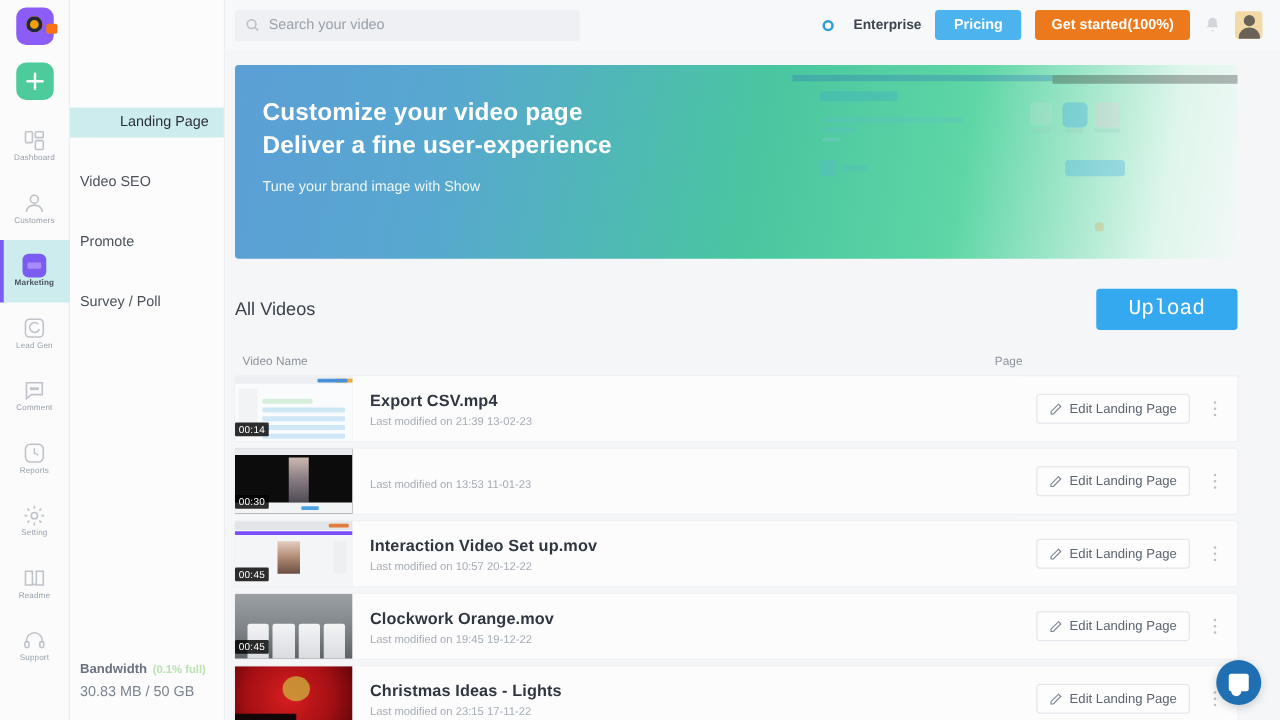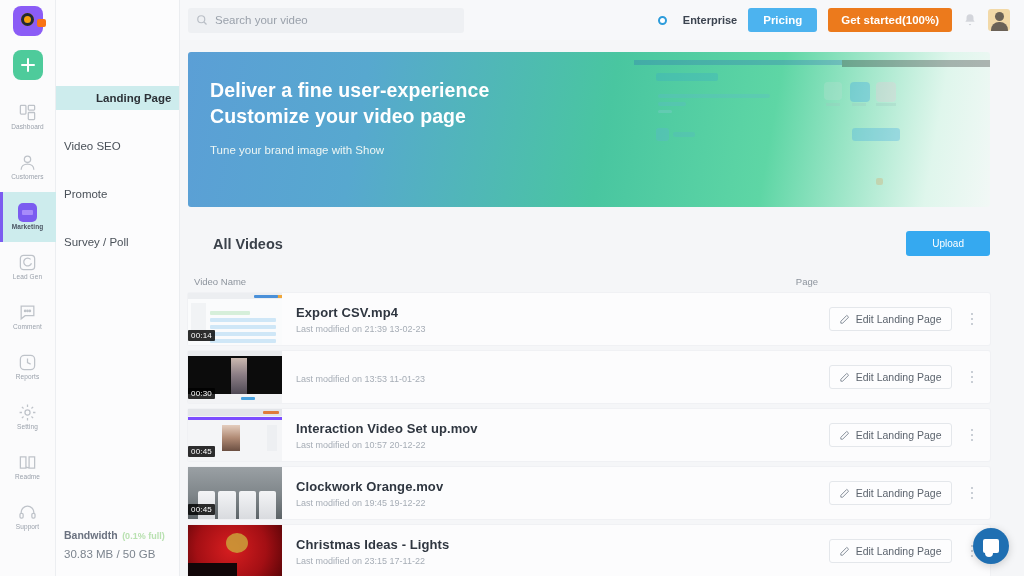--- a/index.html
+++ b/index.html
@@ -72,21 +72,21 @@
   .subnav {
     width: 124px; flex: 0 0 124px; height: 576px;
     background: #fcfcfd; border-right: 1px solid #ebedf0;
     position: relative; z-index: 2;
   }
   .subnav-list { padding-top: 86px; }
   .subnav-item {
     height: 24px; display: flex; align-items: center; padding-left: 8px;
     font-size: 11.5px; color: #4a5159; cursor: pointer; margin-bottom: 0;
   }
-  .subnav-item.active { background: #cdeced; font-weight: bold; color: #2c3137; padding-left: 40px; }
+  .subnav-item.active { background: #cdeced; font-weight: normal; color: #2c3137; padding-left: 40px; }
   .subnav-spacer { height: 24px; }
 
   .bandwidth { position: absolute; left: 8px; bottom: 16px; width: 112px; }
   .bw-title { font-size: 10.5px; font-weight: bold; color: #6b7280; }
   .bw-pct { font-size: 9px; color: #b9e1b1; font-weight: bold; }
   .bw-val { font-size: 11.5px; color: #7c848e; margin-top: 5px; }
 
   
   .main { flex: 1; height: 576px; position: relative; background: #f5f6f8; overflow: hidden; }
 
@@ -170,25 +170,25 @@
   .hm-c3 { position: absolute; left: 262px; top: 43px; width: 20px; height: 3px; background: #9dc9c0; }
   .hm-cta {
     position: absolute; left: 238px; top: 68px; width: 48px; height: 13px;
     border-radius: 3px; background: #3aa6e5;
   }
   .hm-dot { position: absolute; left: 262px; top: 118px; width: 7px; height: 7px; border-radius: 2px; background: #d8a05a; }
 
   
   .panel { margin: 24px 34px 0 8px; }
   .panel-head { display: flex; align-items: center; }
-  .panel-title { font-size: 14.5px; font-weight: bold; color: #3b424b; margin-left: 25px; }
+  .panel-title { font-size: 14.5px; font-weight: normal; color: #3b424b; }
   .btn-upload {
-    margin-left: auto; background: #35a9f0; color: #fff; font-size: 10px;
+    margin-left: auto; background: #35a9f0; color: #fff; font-size: 17px;
     border: 0; border-radius: 3px; padding: 7px 26px; cursor: pointer;
-    font-family: Liberation Sans, sans-serif;
+    font-family: Liberation Mono, monospace;
   }
   .cols { display: flex; margin-top: 20px; font-size: 9.5px; color: #8d949d; }
   .col-name { margin-left: 6px; }
   .col-page { margin-left: auto; margin-right: 172px; }
 
   .rowlist { margin-top: 6px; }
   .vrow {
     height: 52px; background: #fcfcfd; border-radius: 2px;
     display: flex; align-items: center; margin-bottom: 6px;
     box-shadow: 0 0 0 1px #f0f1f4;
@@ -401,22 +401,22 @@
         <div class="hm-i1"></div>
         <div class="hm-i2"></div>
         <div class="hm-i3"></div>
         <div class="hm-c1"></div>
         <div class="hm-c2"></div>
         <div class="hm-c3"></div>
         <div class="hm-cta"></div>
         <div class="hm-dot"></div>
       </div>
       <div class="hero-txt">
+        <div class="hero-h1">Customize your video page</div>
         <div class="hero-h1">Deliver a fine user-experience</div>
-        <div class="hero-h1">Customize your video page</div>
         <div class="hero-sub">Tune your brand image with Show</div>
       </div>
     </div>
 
     <div class="panel">
       <div class="panel-head">
         <div class="panel-title">All Videos</div>
         <button class="btn-upload">Upload</button>
       </div>
 

